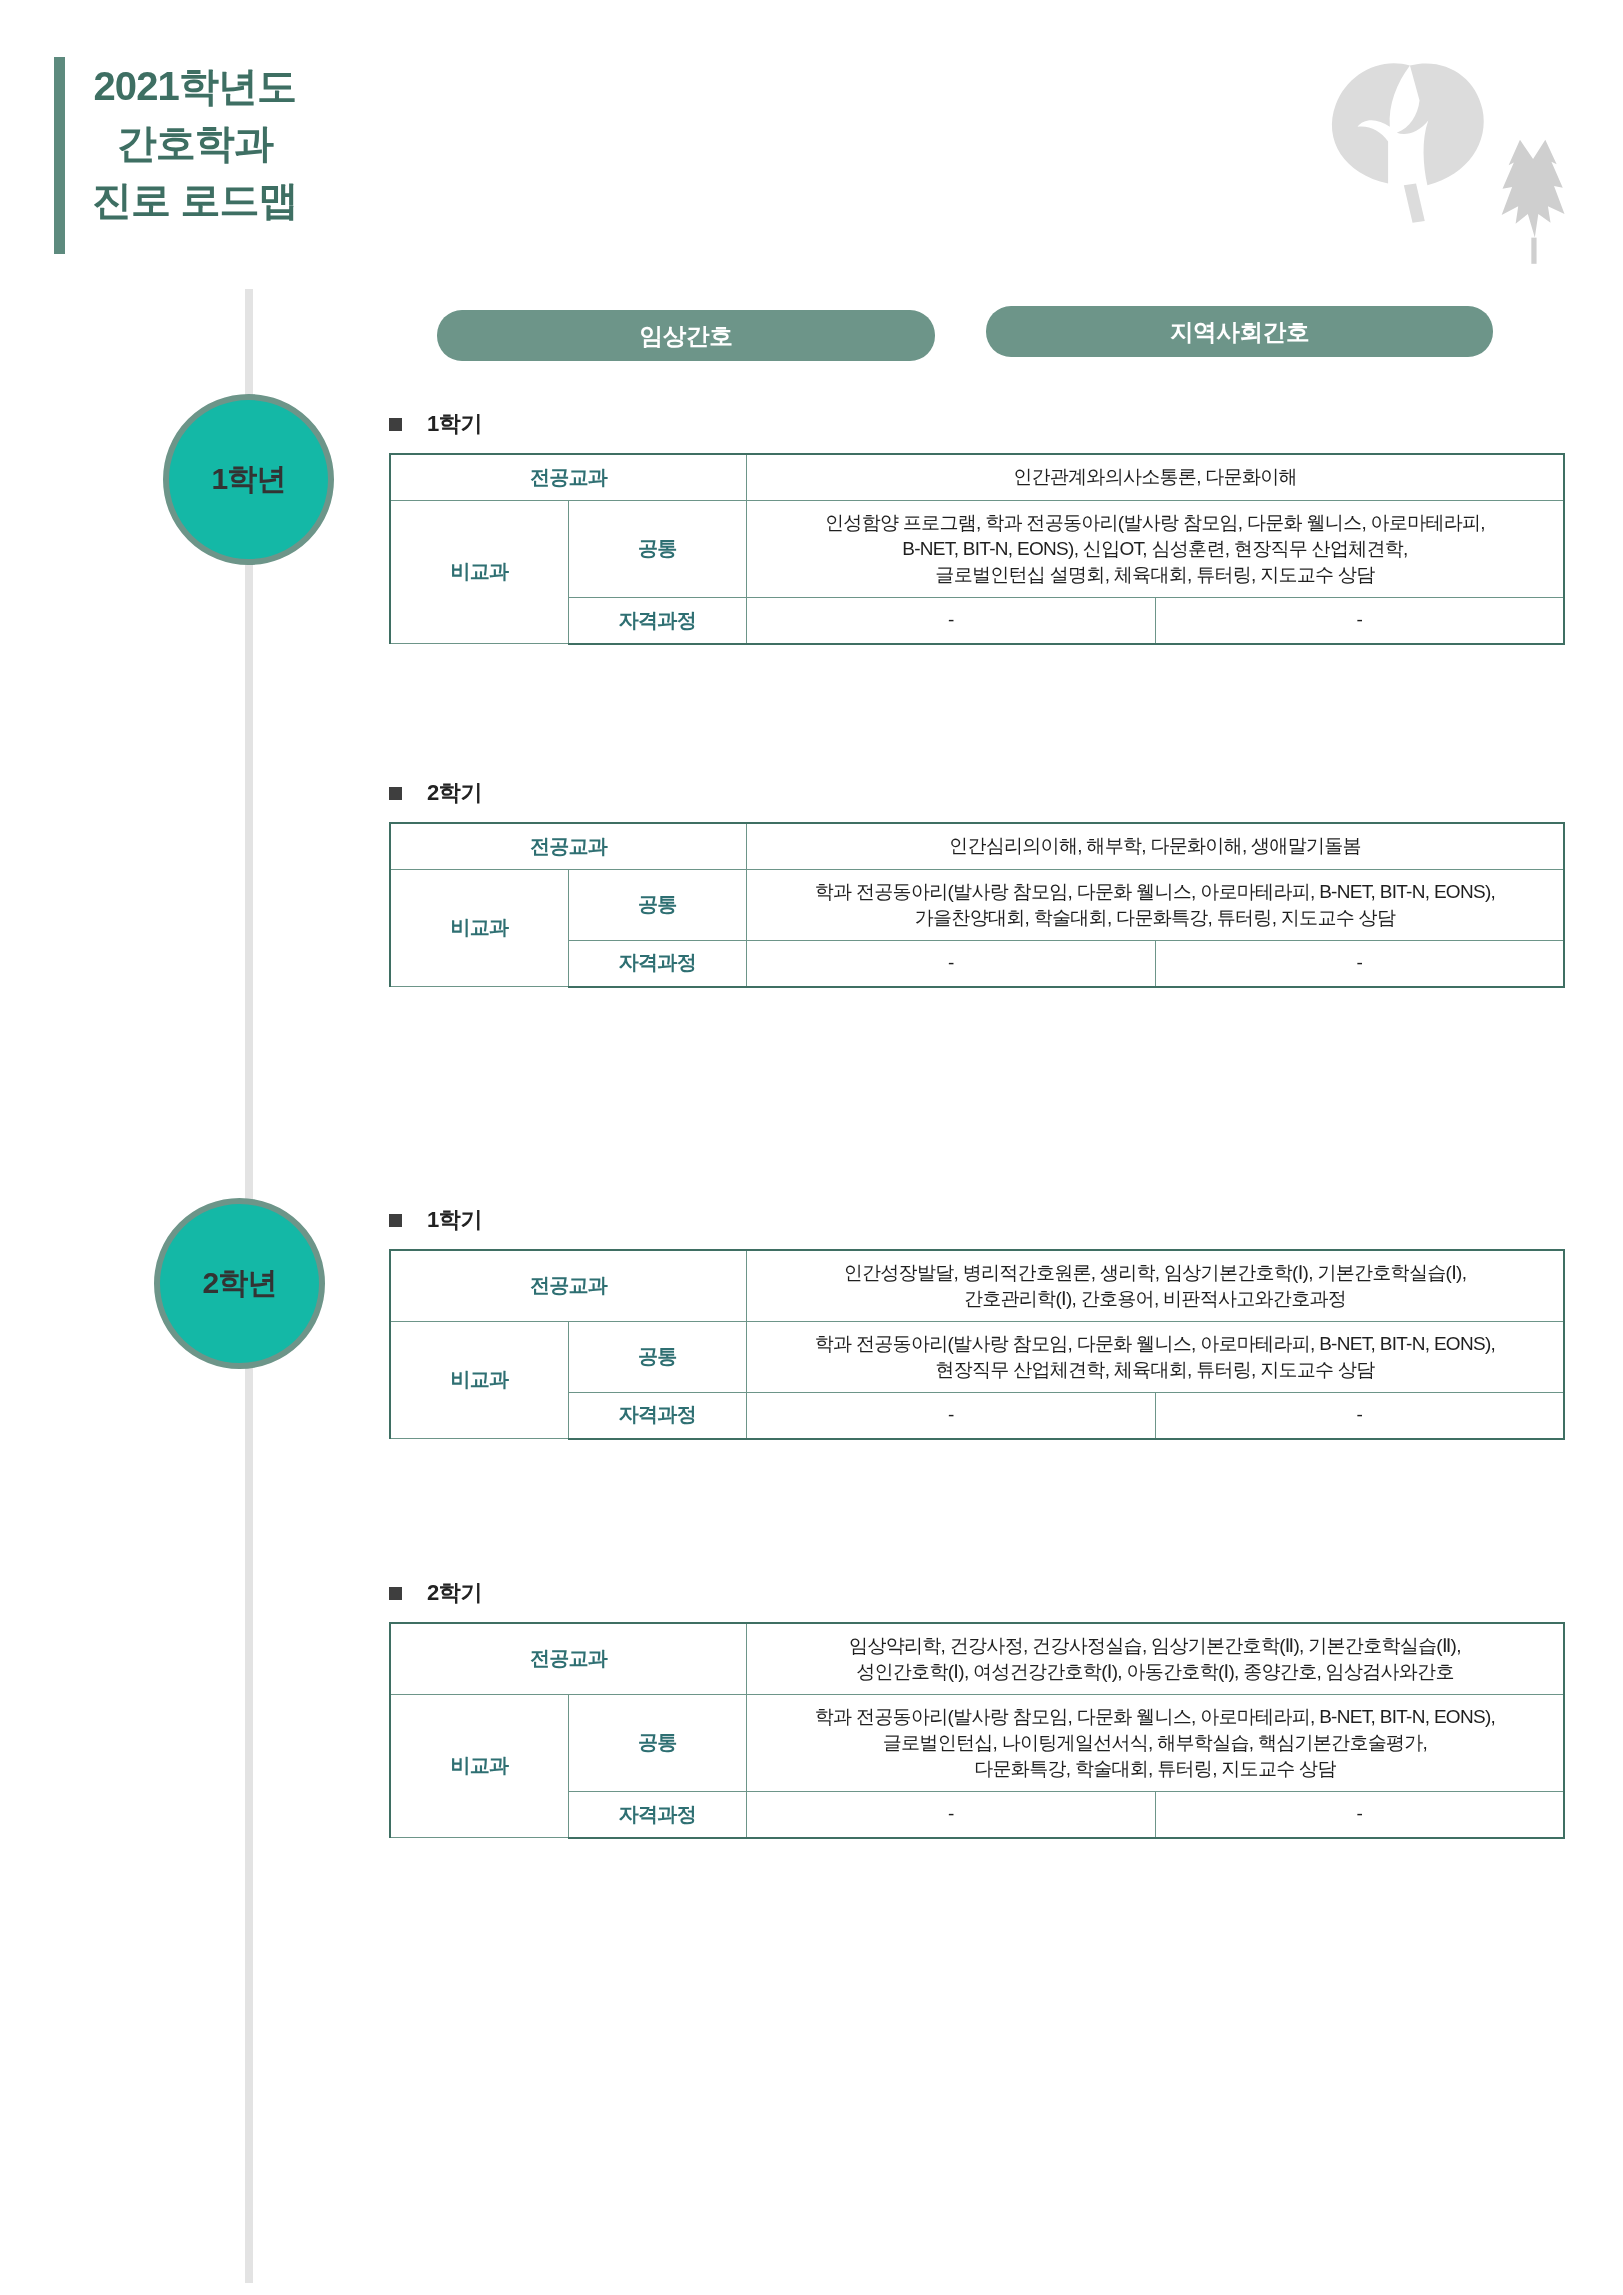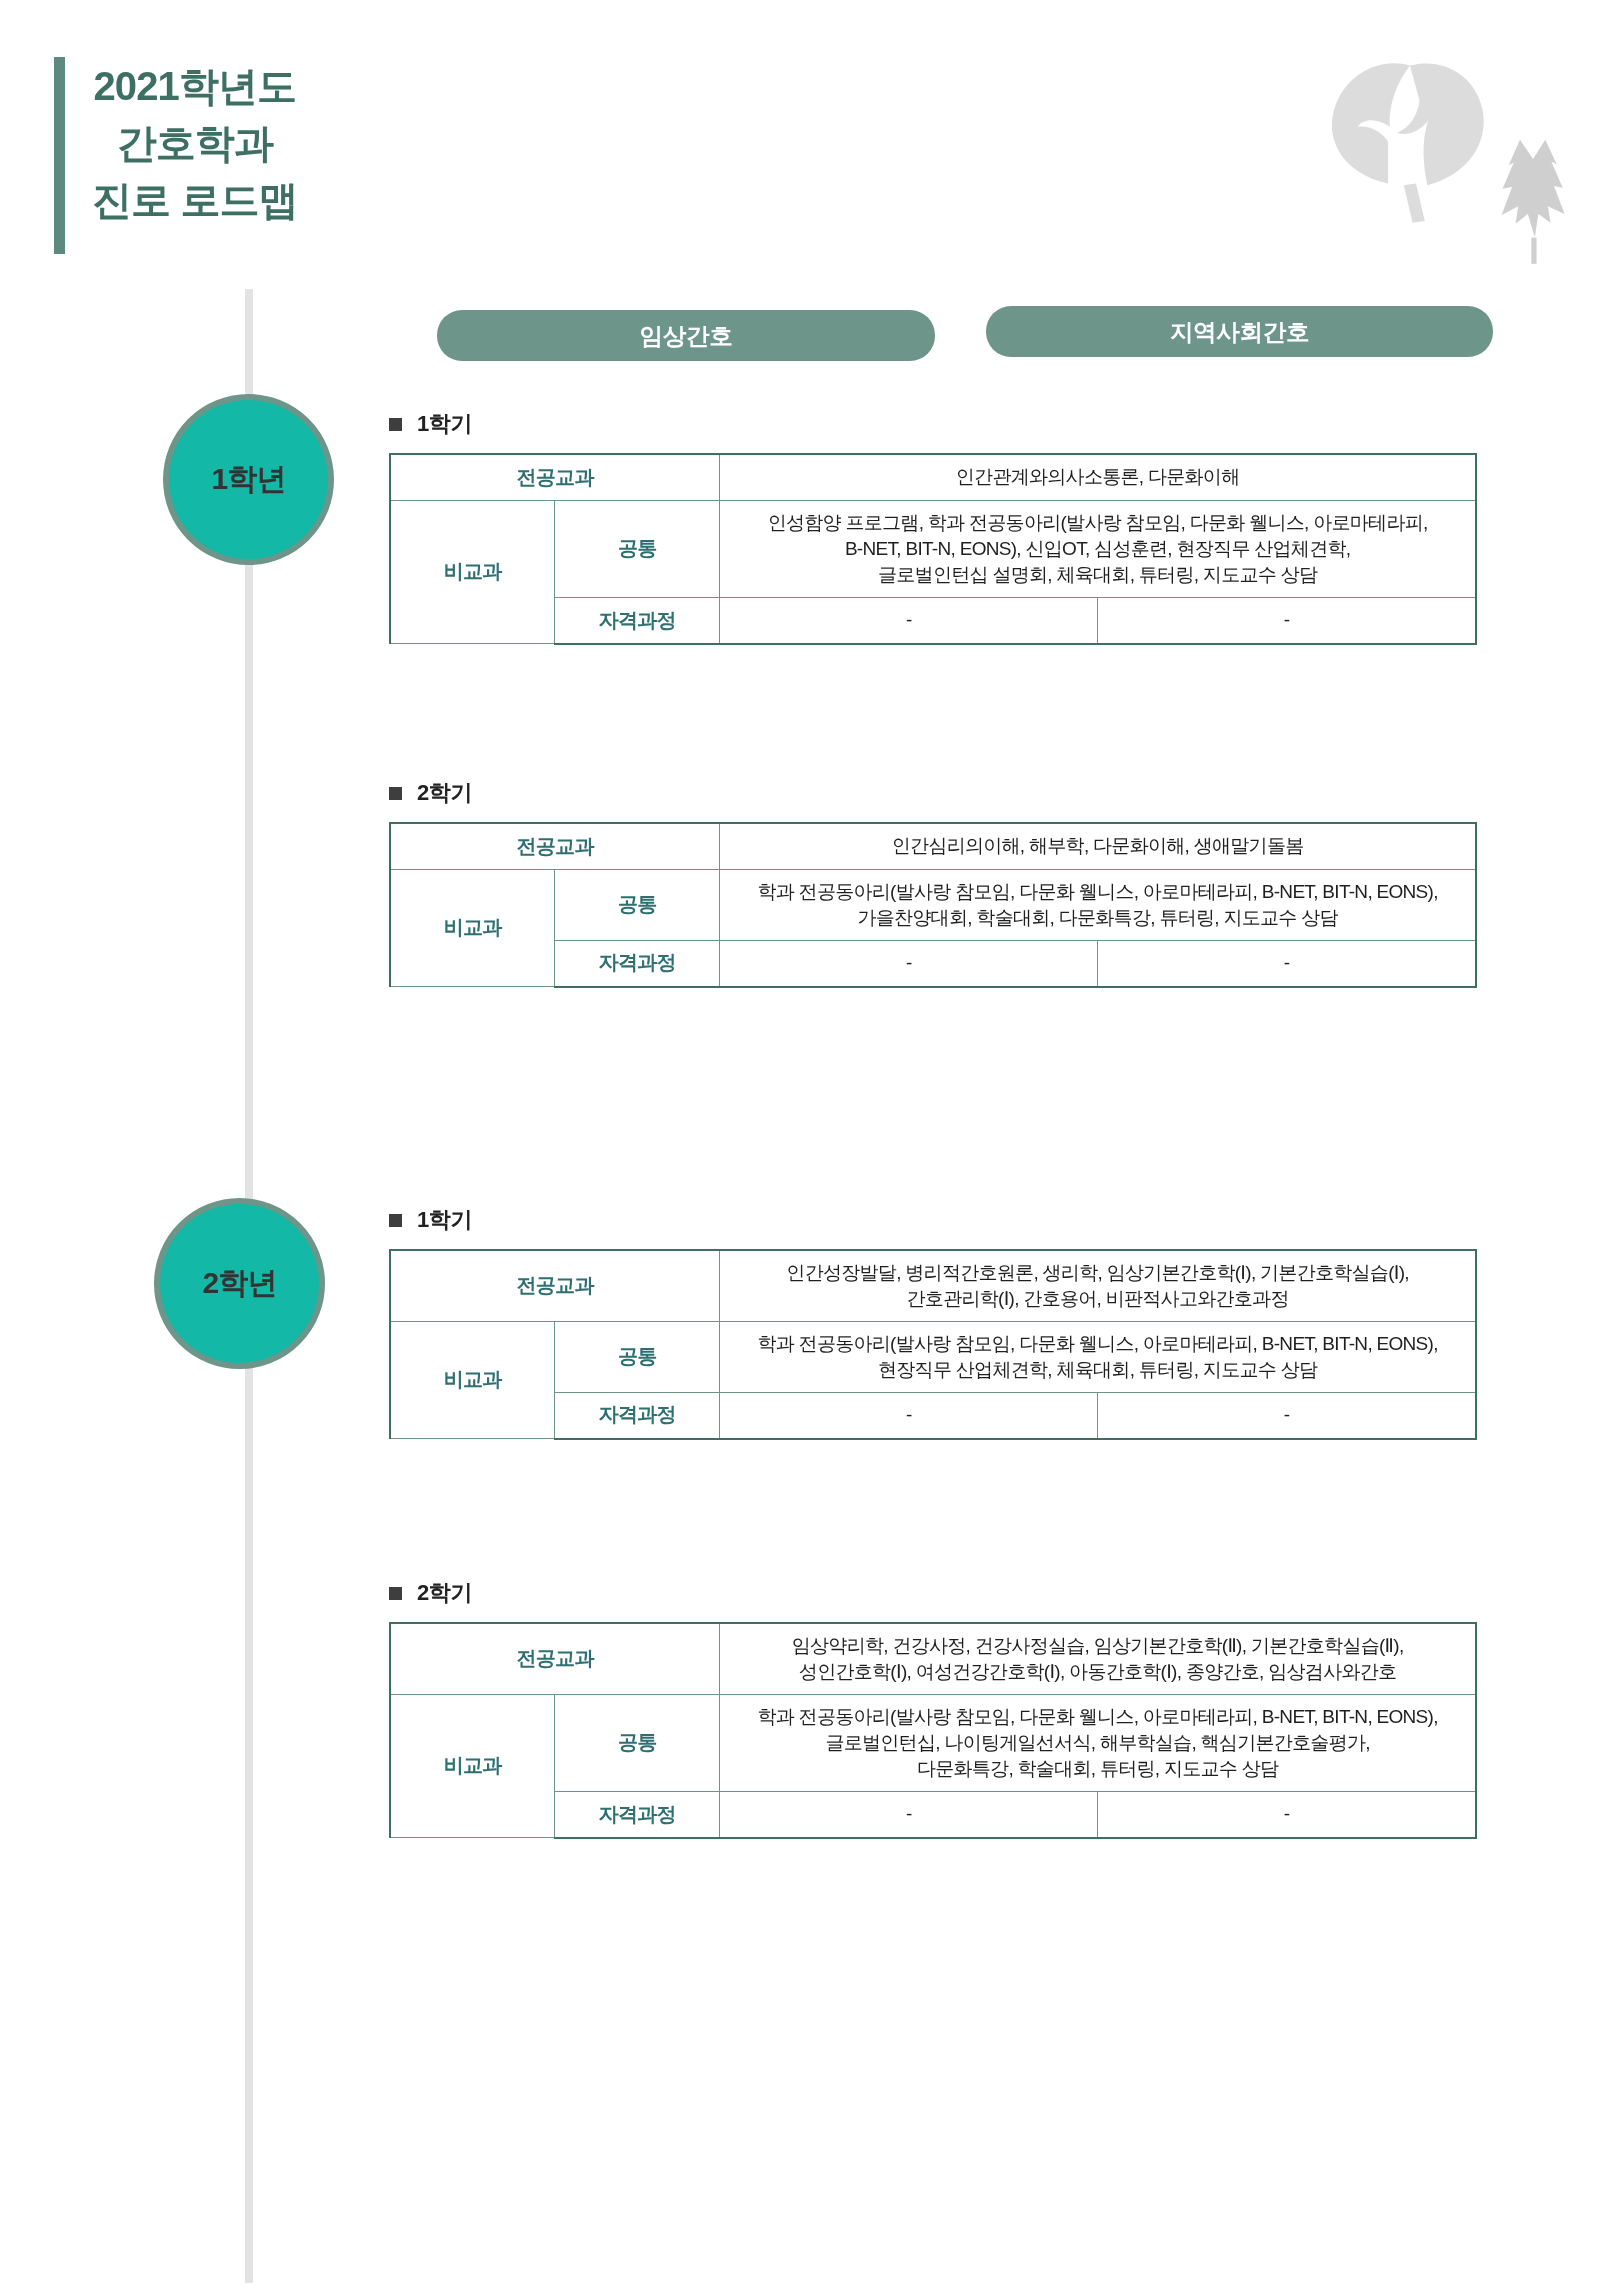--- a/index.html
+++ b/index.html
@@ -84,35 +84,35 @@
   .year-2 { left: 154px; top: 1198px; }
 
   
   .sem-label {
     position: absolute;
     font-size: 22px;
     font-weight: bold;
     color: #222222;
     display: flex;
     align-items: center;
-    gap: 15px;
+    gap: 25px;
     letter-spacing: -0.4px;
   }
   .sem-label .sq {
     width: 13px; height: 13px;
     background: #3e3e3e;
     display: inline-block;
   }
 
   
   table.roadmap {
     position: absolute;
     border-collapse: collapse;
     table-layout: fixed;
-    width: 1088px;
+    width: 1176px;
     left: 389px;
     padding-left: 18px;
   }
   table.roadmap td {
     border: 0.9px solid #6d9589;
     padding: 8.7px 7px;
     text-align: center;
     vertical-align: middle;
     font-size: 19px;
     color: #1f1f1f;

